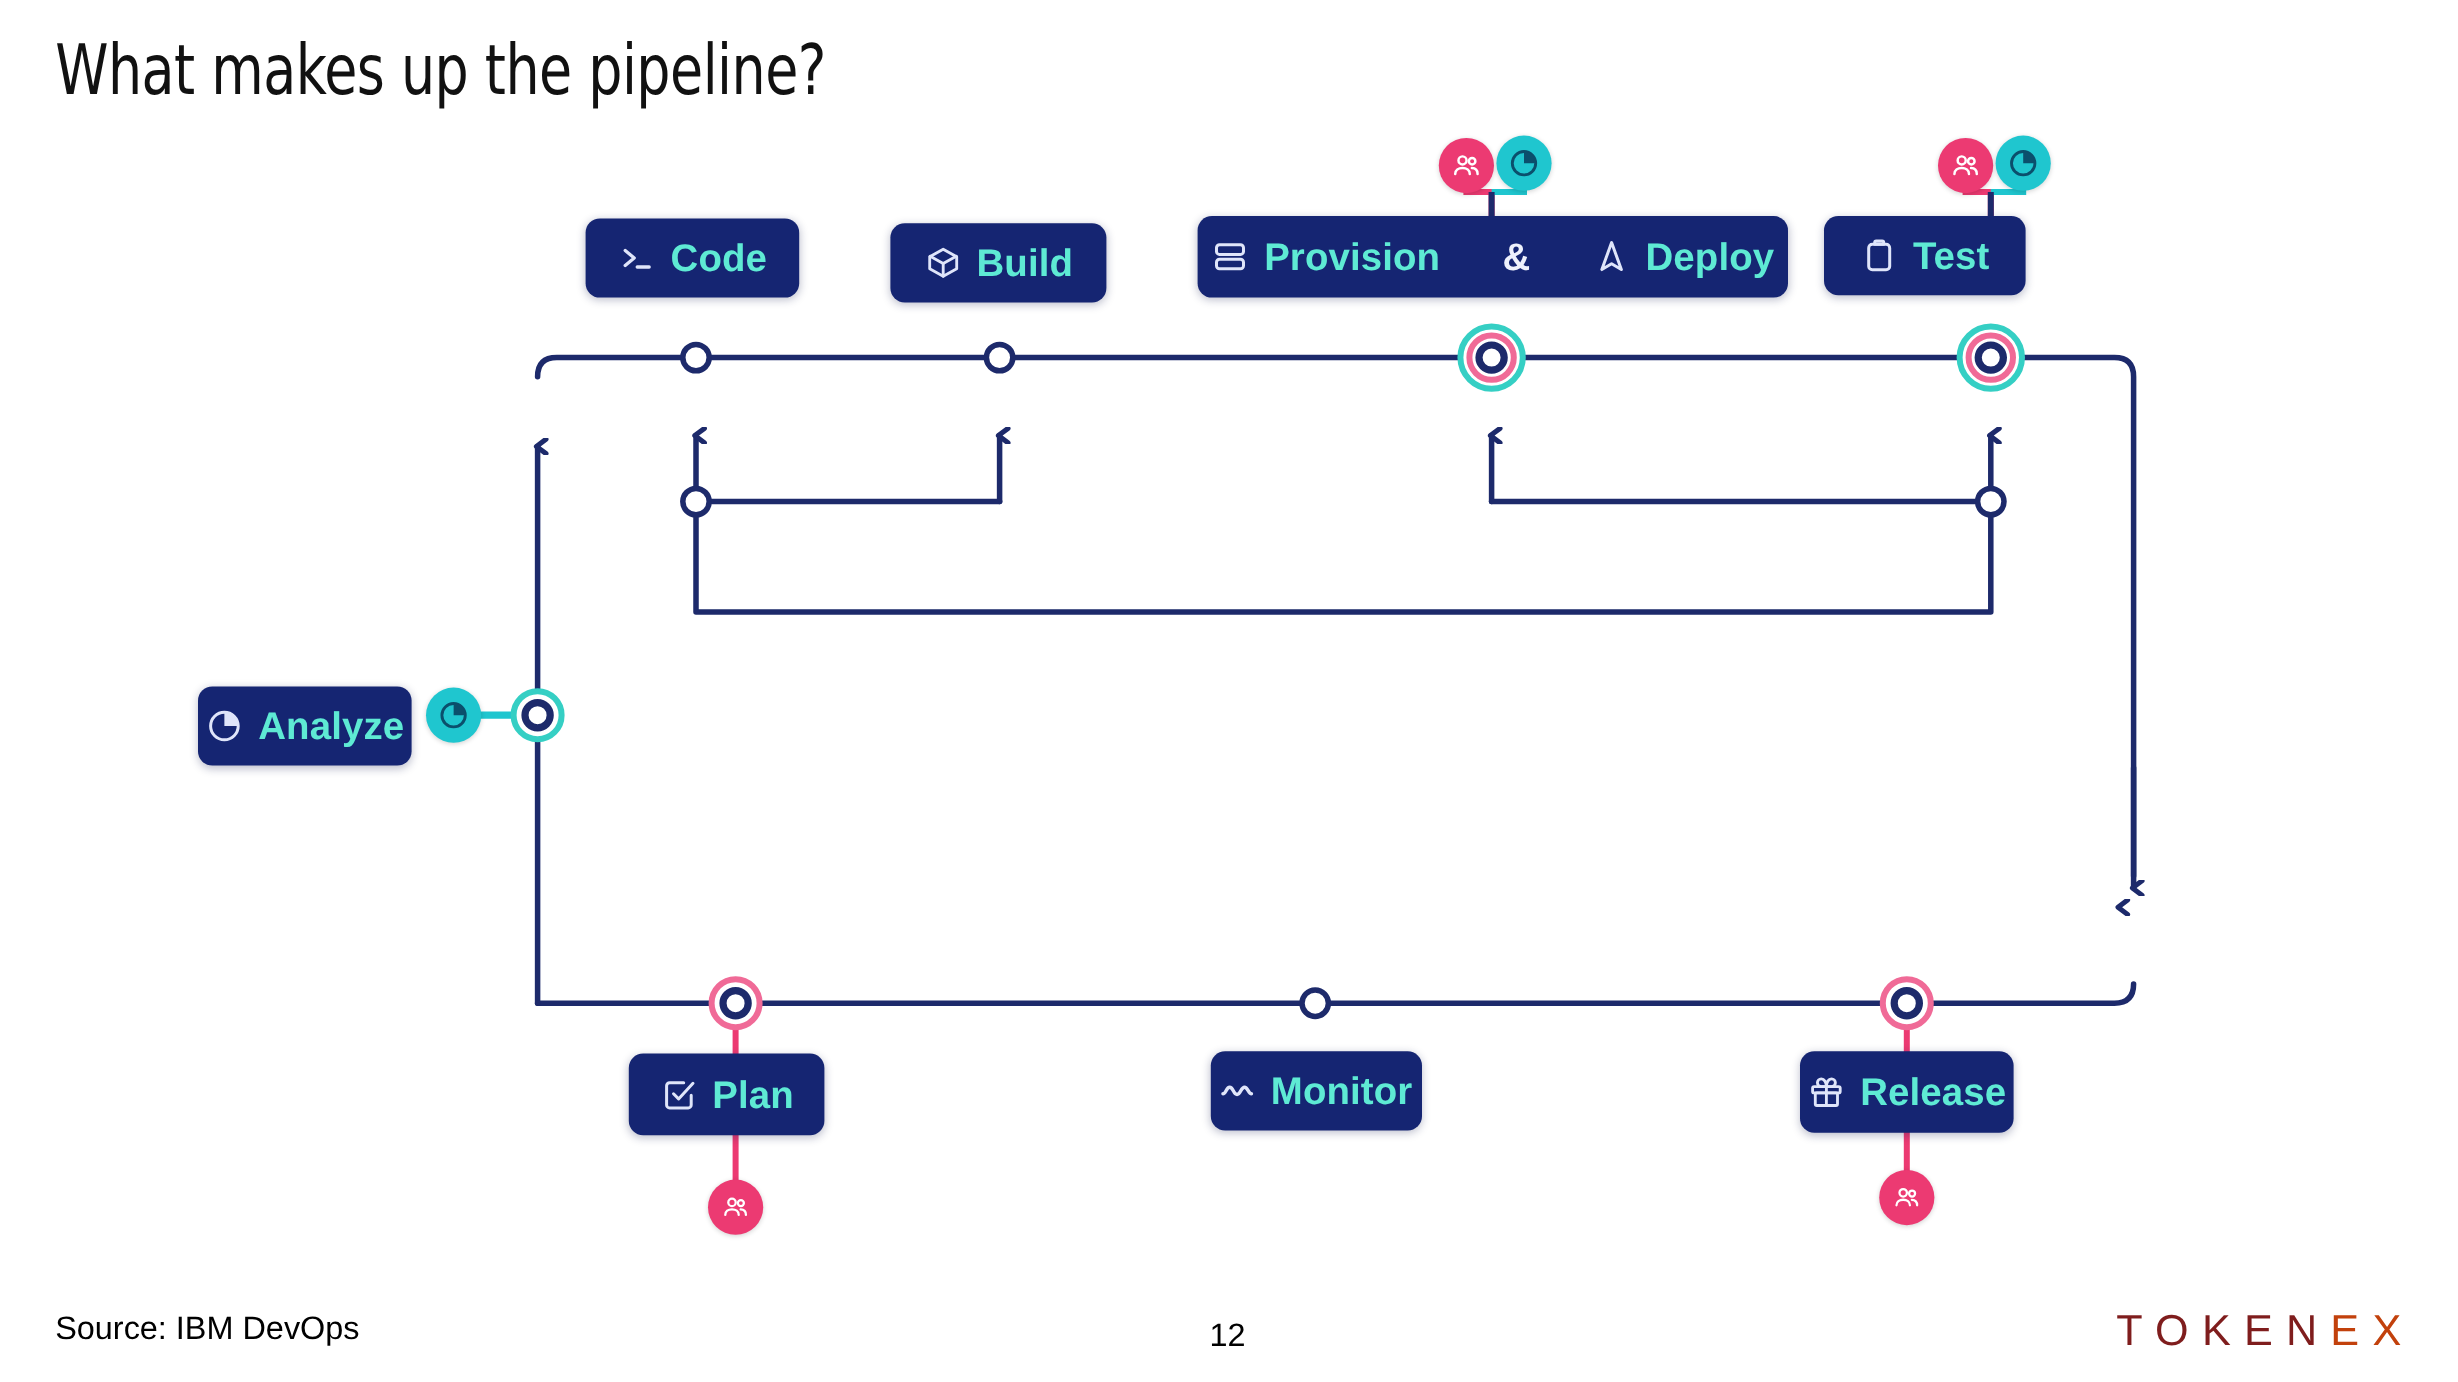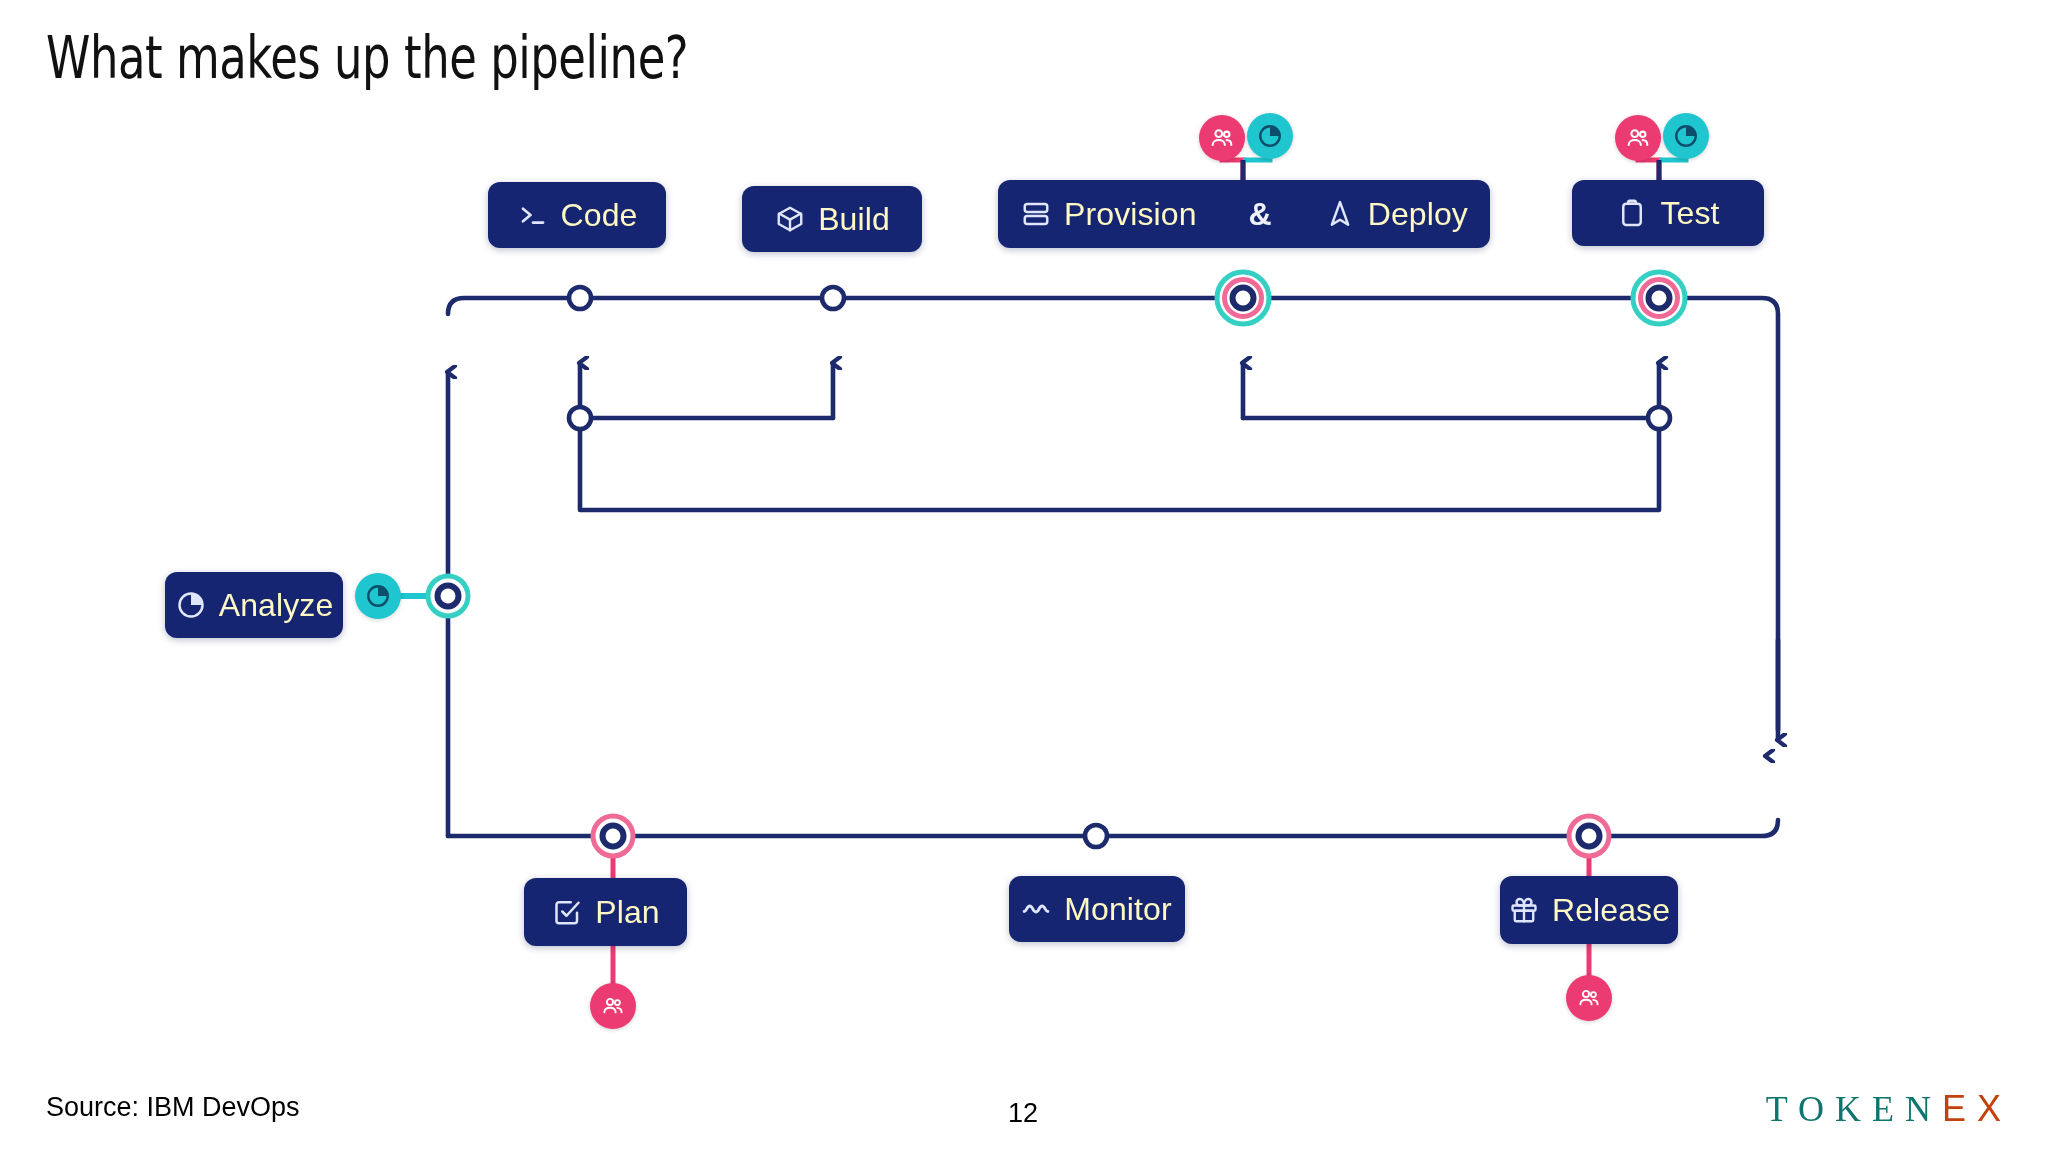--- a/index.html
+++ b/index.html
@@ -55,23 +55,23 @@
     justify-content: center;
     gap: 12px;
     box-shadow: 0 2px 7px rgba(20,30,80,0.28);
     color: #e9ecfb;
     box-sizing: border-box;
     padding: 0 26px;
     z-index: 40;
   }
   .stage .slabel {
     font-size: 32px;
-    font-weight: 400;
+    font-weight: 700;
     letter-spacing: 0.1px;
-    color: #fef9c3;
+    color: #5eead4;
     white-space: nowrap;
     line-height: 1;
   }
   .stage .sicon {
     display: inline-flex;
     align-items: center;
     justify-content: center;
     width: 32px;
     height: 32px;
     flex: 0 0 auto;
@@ -81,21 +81,21 @@
     font-size: 32px;
     font-weight: 700;
     color: #eef1fc;
     padding: 0 40px;
   }
 
   
   #stage-code      { left: 488px;  top: 182px; width: 178px; height: 66px; }
   #stage-build     { left: 742px;  top: 186px; width: 180px; height: 66px; }
   #stage-provdep   { left: 998px;  top: 180px; width: 492px; height: 68px; }
-  #stage-test      { left: 1572px; top: 180px; width: 192px; height: 66px; }
+  #stage-test      { left: 1520px; top: 180px; width: 168px; height: 66px; }
   #stage-analyze   { left: 165px;  top: 572px; width: 178px; height: 66px; }
   #stage-plan      { left: 524px;  top: 878px; width: 163px; height: 68px; }
   #stage-monitor   { left: 1009px; top: 876px; width: 176px; height: 66px; padding-left: 24px; }
   #stage-release   { left: 1500px; top: 876px; width: 178px; height: 68px; }
 
   
   .badge {
     position: absolute;
     width: 46px;
     height: 46px;
@@ -129,21 +129,21 @@
   #logo {
     position: absolute;
     right: 36px;
     top: 1088px;
     font-size: 36px;
     font-weight: 400;
     letter-spacing: 11px;
     white-space: nowrap;
     font-family: "Liberation Sans", sans-serif;
   }
-  #logo .lg-dark { color: #0f766e; font-family: Liberation Serif, serif; }
+  #logo .lg-dark { color: #7f1d1d; }
   #logo .lg-green { color: #c2410c; }
 </style>
 </head>
 <body>
 
 <div id="slide">
 
   <div id="slide-title">What makes up the pipeline?</div>
 
   <svg id="diagram" viewBox="0 0 2048 1152" preserveAspectRatio="none" aria-hidden="true">

